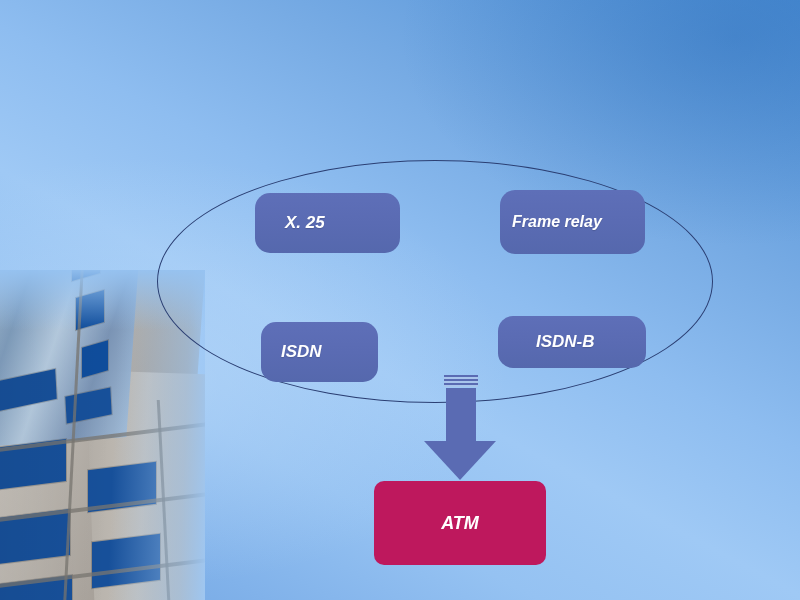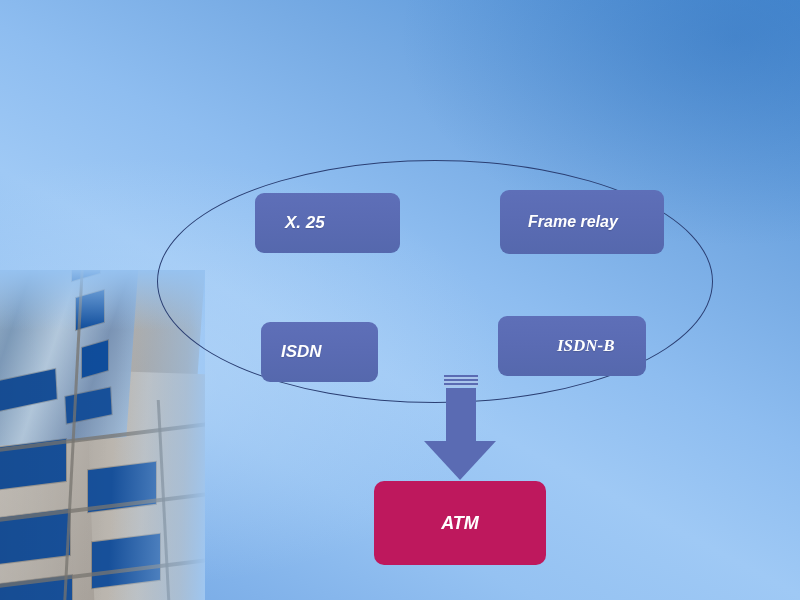--- a/index.html
+++ b/index.html
@@ -128,36 +128,36 @@
     border: 1.6px solid #2b3f73;
     border-radius: 50%;
     background: transparent;
     box-sizing: border-box;
   }
 
   
   .nbox {
     position: absolute;
     background: linear-gradient(180deg, #5e6fb8 0%, #5a6bb3 50%, #5568ad 100%);
-    border-radius: 9px;
+    border-radius: 15px;
     color: #ffffff;
     font-style: italic;
     font-weight: bold;
     font-size: 17px;
     display: flex;
     align-items: center;
     box-sizing: border-box;
     text-shadow: 0 1px 1px rgba(0,0,0,0.15);
   }
   .nbox .lbl { display: block; width: 100%; }
 
   #box-x25   { left: 255px; top: 193px; width: 145px; height: 60px; justify-content: flex-start; padding-left: 30px; }
-  #box-frame { left: 500px; top: 190px; width: 164px; height: 64px; justify-content: flex-start; padding-left: 28px; font-size: 16px; line-height: 1.18; }
+  #box-frame { left: 500px; top: 190px; width: 145px; height: 64px; justify-content: flex-start; padding-left: 12px; font-size: 16px; line-height: 1.18; }
   #box-isdn  { left: 261px; top: 322px; width: 117px; height: 60px; justify-content: flex-start; padding-left: 20px; }
-  #box-isdnb { left: 498px; top: 316px; width: 148px; height: 60px; justify-content: flex-start; padding-left: 59px; font-family: Liberation Serif, serif; }
+  #box-isdnb { left: 498px; top: 316px; width: 148px; height: 52px; justify-content: flex-start; padding-left: 38px; }
 
   
   .arrow-wrap {
     position: absolute;
     left: 424px;
     top: 375px;
     width: 72px;
     height: 105px;
   }
   .arrow-shaft {

